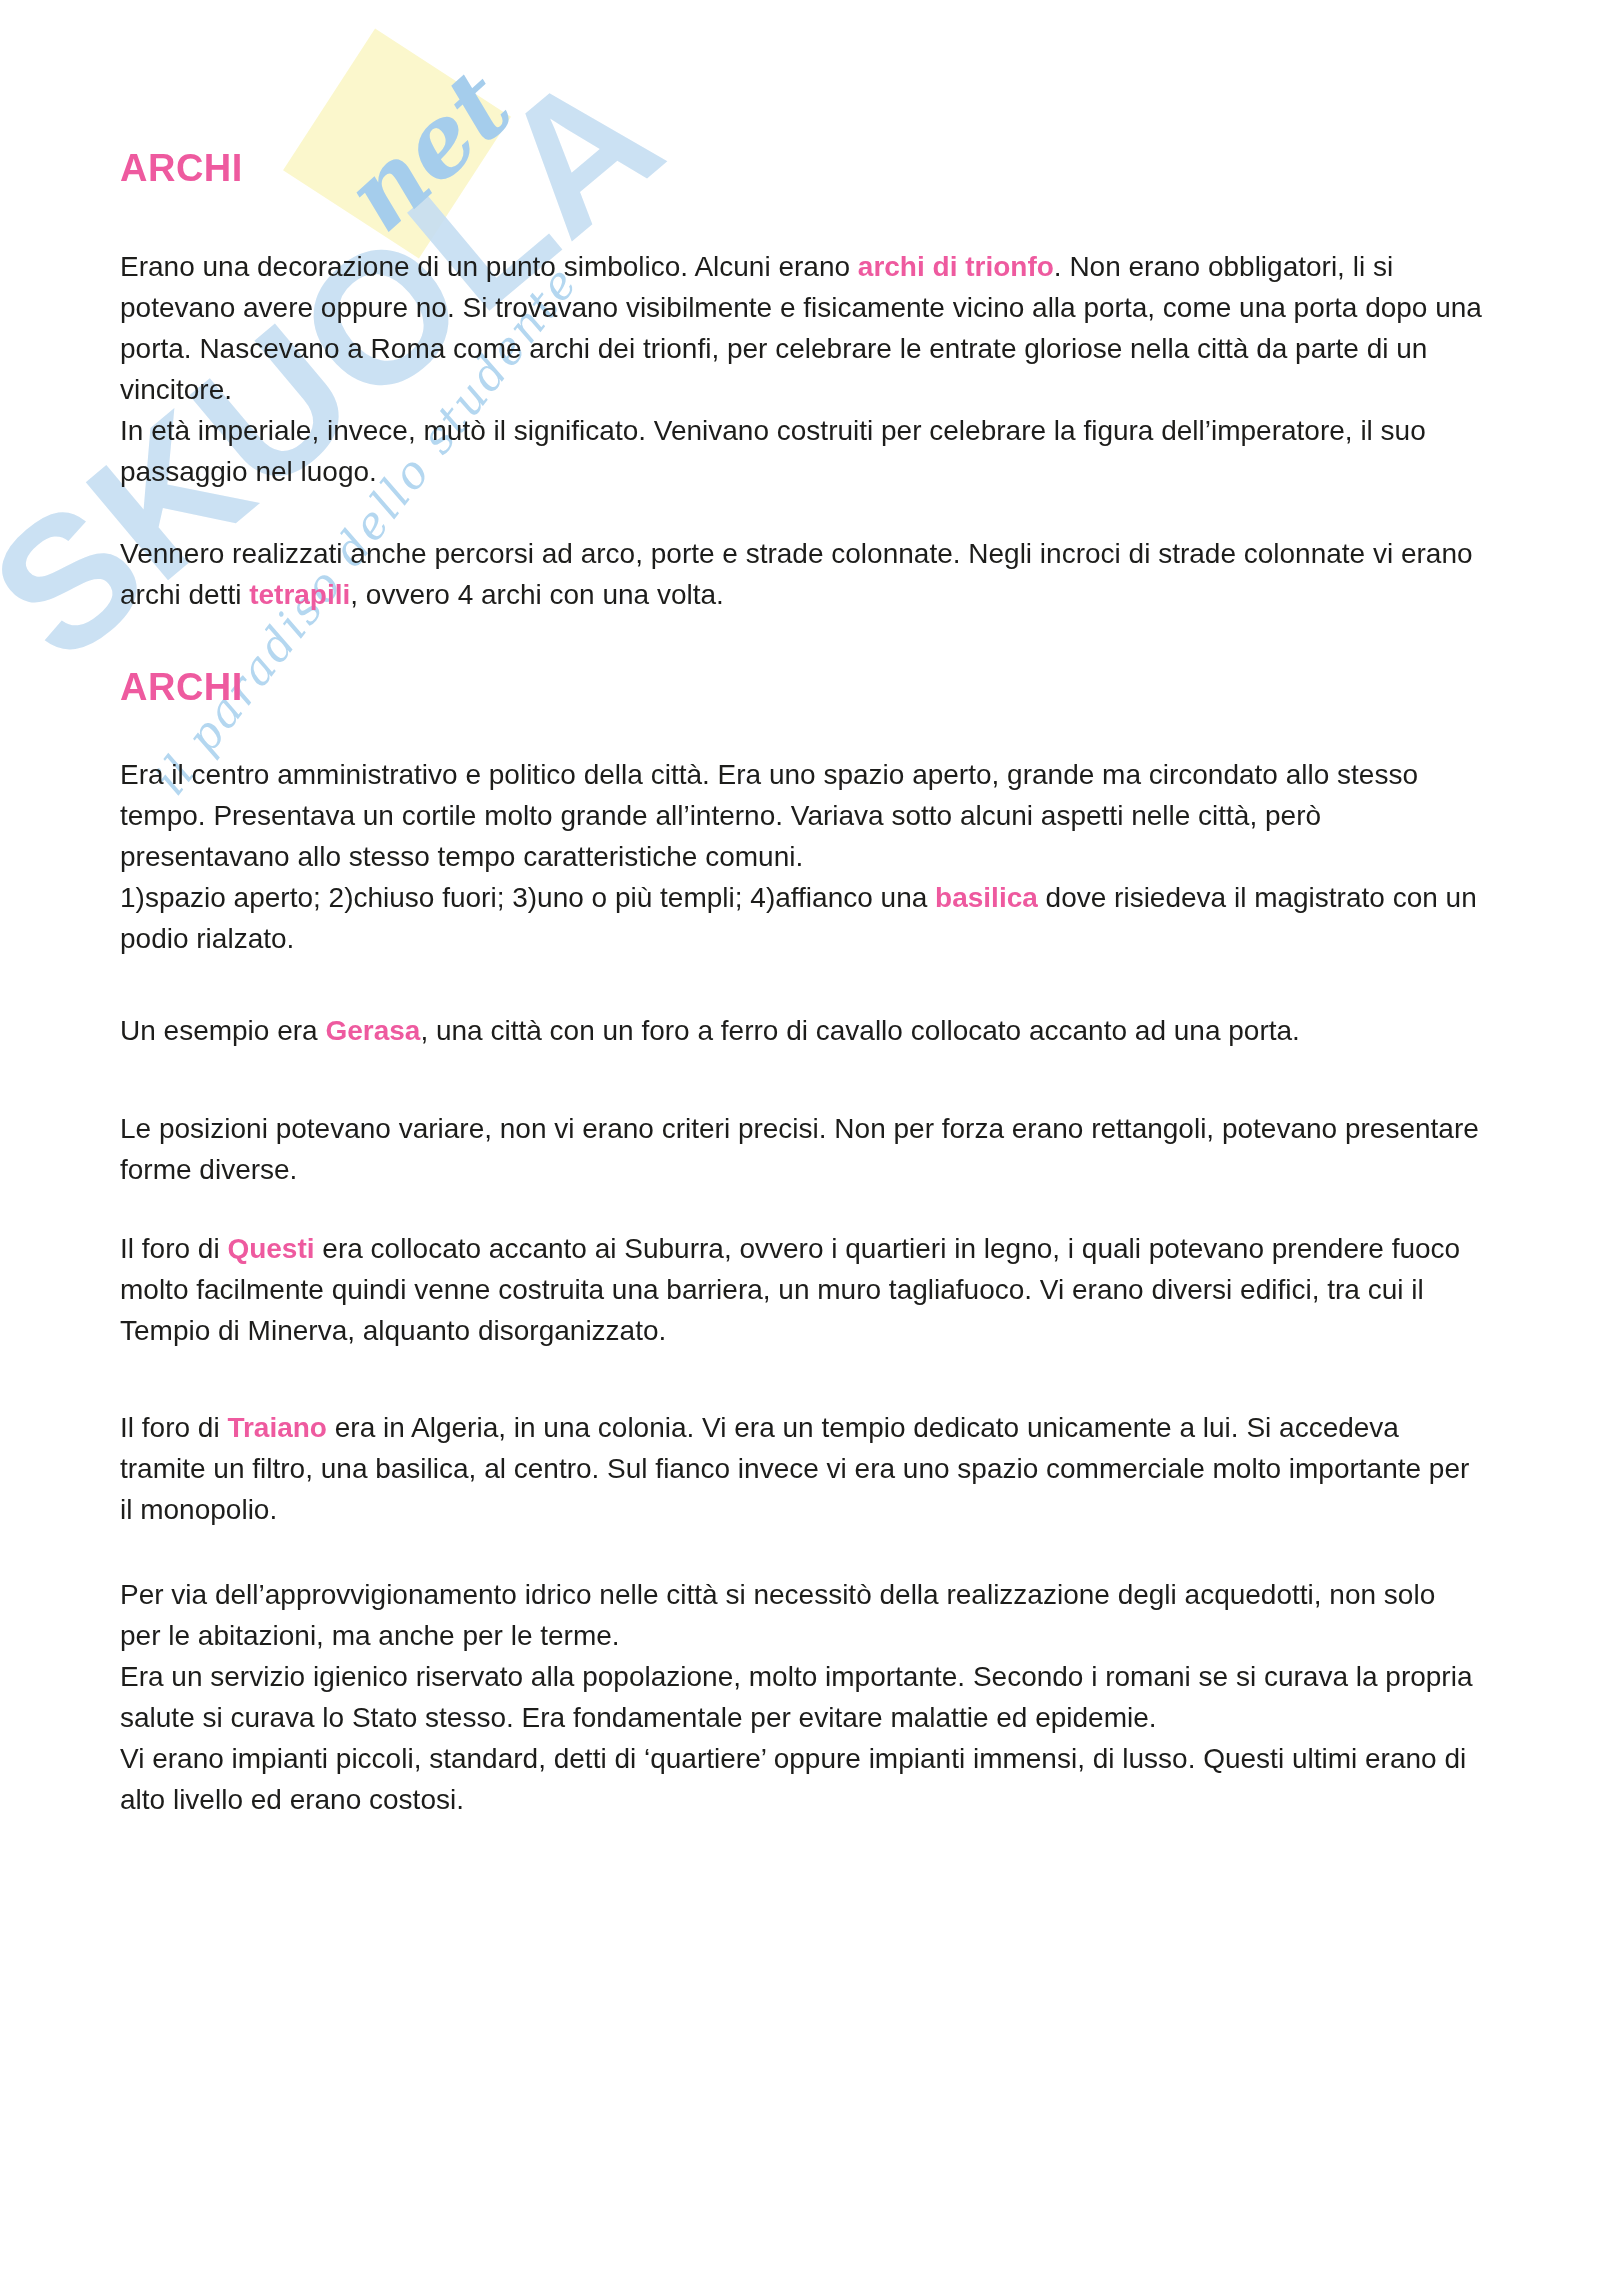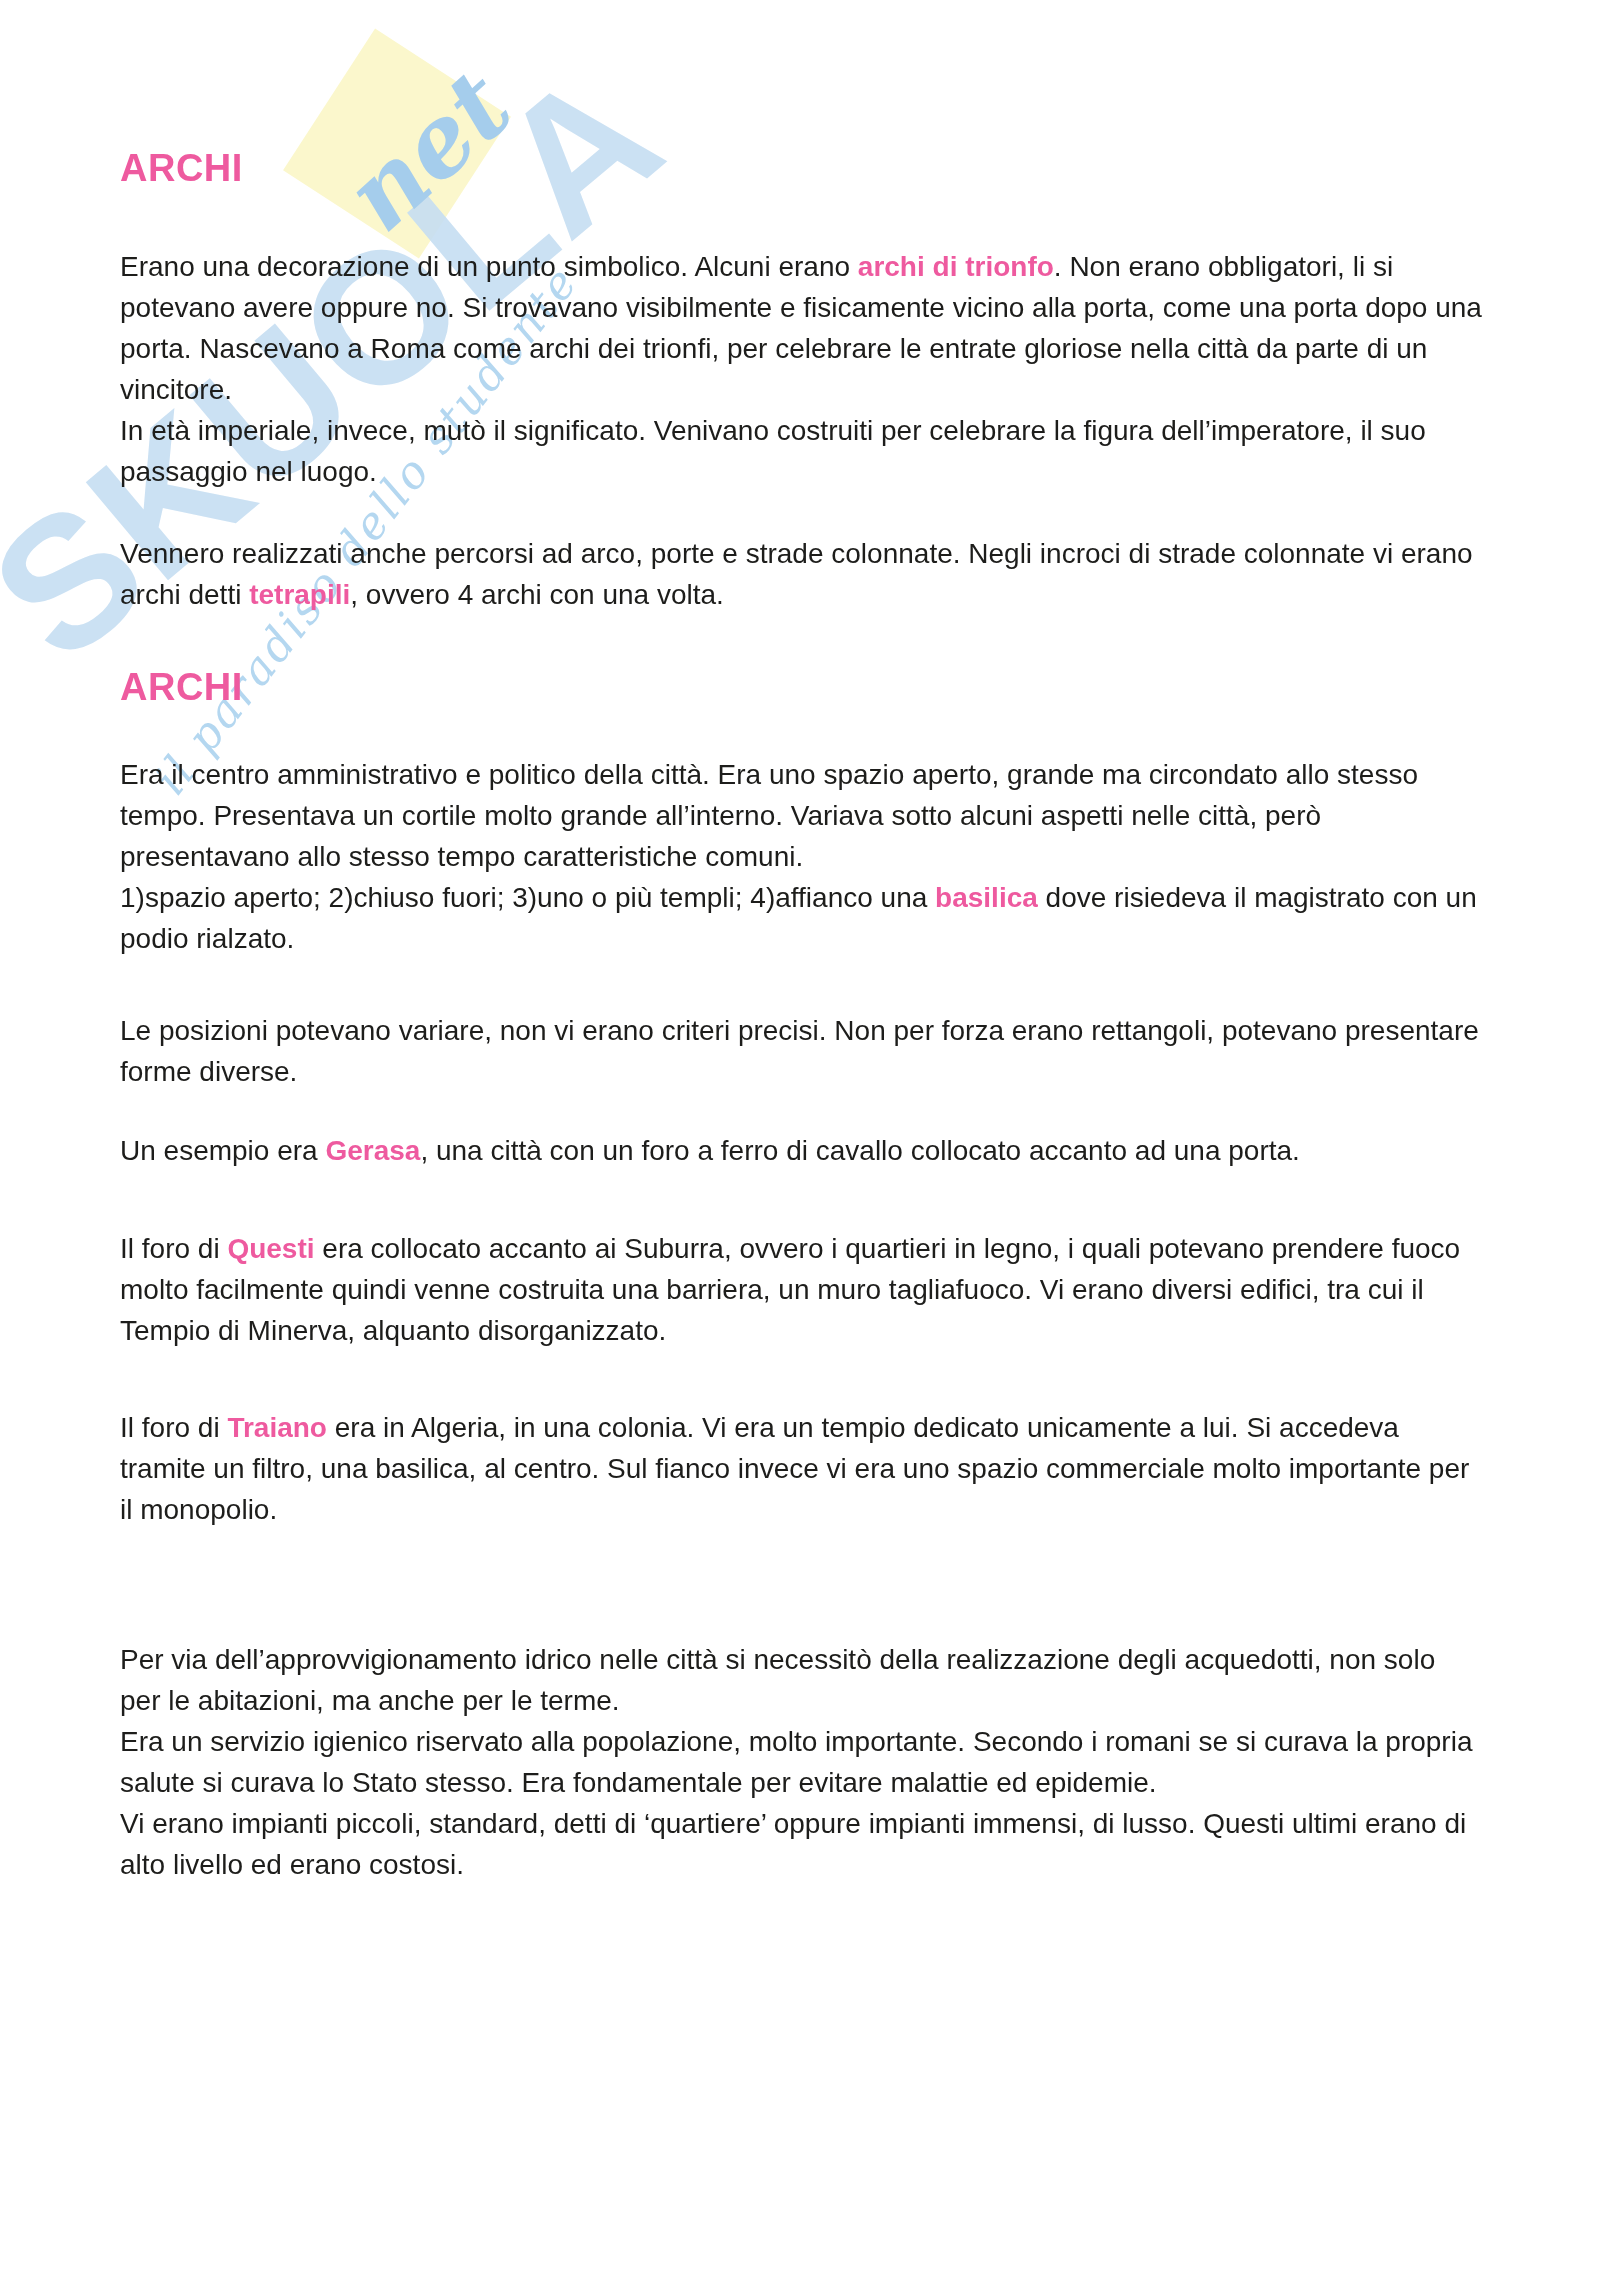--- a/index.html
+++ b/index.html
@@ -104,21 +104,21 @@
     font-weight: bold;
   }
   .h-archi  { margin-bottom: 61px; }
   .p-archi-1 { margin-bottom: 41px; }
   .p-archi-2 { margin-bottom: 56px; }
   .h-foro   { margin-bottom: 50px; }
   .p-foro-1 { margin-bottom: 51px; }
   .p-foro-2 { margin-bottom: 38px; }
   .p-foro-3 { margin-bottom: 57px; }
   .p-foro-4 { margin-bottom: 56px; }
-  .p-foro-5 { margin-bottom: 109px; }
+  .p-foro-5 { margin-bottom: 44px; }
   .h-terme  { margin-bottom: 53px; }
   .p-terme-1 { margin-bottom: 0; }
 </style>
 </head>
 <body>
 
 <div class="page">
 
   <div class="watermark" aria-hidden="true">
     <div class="wm-note"></div>
@@ -131,22 +131,22 @@
 
     <section>
       <h2 class="h h-archi">ARCHI</h2>
       <p class="p p-archi-1"><span>Erano una decorazione di un punto simbolico. Alcuni erano </span><span class="hl">archi di trionfo</span><span>. Non erano obbligatori, li si potevano avere oppure no. Si trovavano visibilmente e fisicamente vicino alla porta, come una porta dopo una porta. Nascevano a Roma come archi dei trionfi, per celebrare le entrate gloriose nella città da parte di un vincitore.</span><br><span>In età imperiale, invece, mutò il significato. Venivano costruiti per celebrare la figura dell’imperatore, il suo passaggio nel luogo.</span></p>
       <p class="p p-archi-2"><span>Vennero realizzati anche percorsi ad arco, porte e strade colonnate. Negli incroci di strade colonnate vi erano archi detti </span><span class="hl">tetrapili</span><span>, ovvero 4 archi con una volta.</span></p>
     </section>
 
     <section>
       <h2 class="h h-foro">ARCHI</h2>
       <p class="p p-foro-1"><span>Era il centro amministrativo e politico della città. Era uno spazio aperto, grande ma circondato allo stesso tempo. Presentava un cortile molto grande all’interno. Variava sotto alcuni aspetti nelle città, però presentavano allo stesso tempo caratteristiche comuni.</span><br><span>1)spazio aperto; 2)chiuso fuori; 3)uno o più templi; 4)affianco una </span><span class="hl">basilica</span><span> dove risiedeva il magistrato con un podio rialzato.</span></p>
+      <p class="p p-foro-3"><span>Un esempio era </span><span class="hl">Gerasa</span><span>, una città con un foro a ferro di cavallo collocato accanto ad una porta.</span></p>
       <p class="p p-foro-2"><span>Le posizioni potevano variare, non vi erano criteri precisi. Non per forza erano rettangoli, potevano presentare forme diverse.</span></p>
-      <p class="p p-foro-3"><span>Un esempio era </span><span class="hl">Gerasa</span><span>, una città con un foro a ferro di cavallo collocato accanto ad una porta.</span></p>
       <p class="p p-foro-4"><span>Il foro di </span><span class="hl">Questi</span><span> era collocato accanto ai Suburra, ovvero i quartieri in legno, i quali potevano prendere fuoco molto facilmente quindi venne costruita una barriera, un muro tagliafuoco. Vi erano diversi edifici, tra cui il Tempio di Minerva, alquanto disorganizzato.</span></p>
       <p class="p p-foro-5"><span>Il foro di </span><span class="hl">Traiano</span><span> era in Algeria, in una colonia. Vi era un tempio dedicato unicamente a lui. Si accedeva tramite un filtro, una basilica, al centro. Sul fianco invece vi era uno spazio commerciale molto importante per il monopolio.</span></p>
     </section>
 
     <section>
       <p class="p p-terme-1"><span>Per via dell’approvvigionamento idrico nelle città si necessitò della realizzazione degli acquedotti, non solo per le abitazioni, ma anche per le terme.</span><br><span>Era un servizio igienico riservato alla popolazione, molto importante. Secondo i romani se si curava la propria salute si curava lo Stato stesso. Era fondamentale per evitare malattie ed epidemie.</span><br><span>Vi erano impianti piccoli, standard, detti di ‘quartiere’ oppure impianti immensi, di lusso. Questi ultimi erano di alto livello ed erano costosi.</span></p>
     </section>
 
   </div>
 </div>

